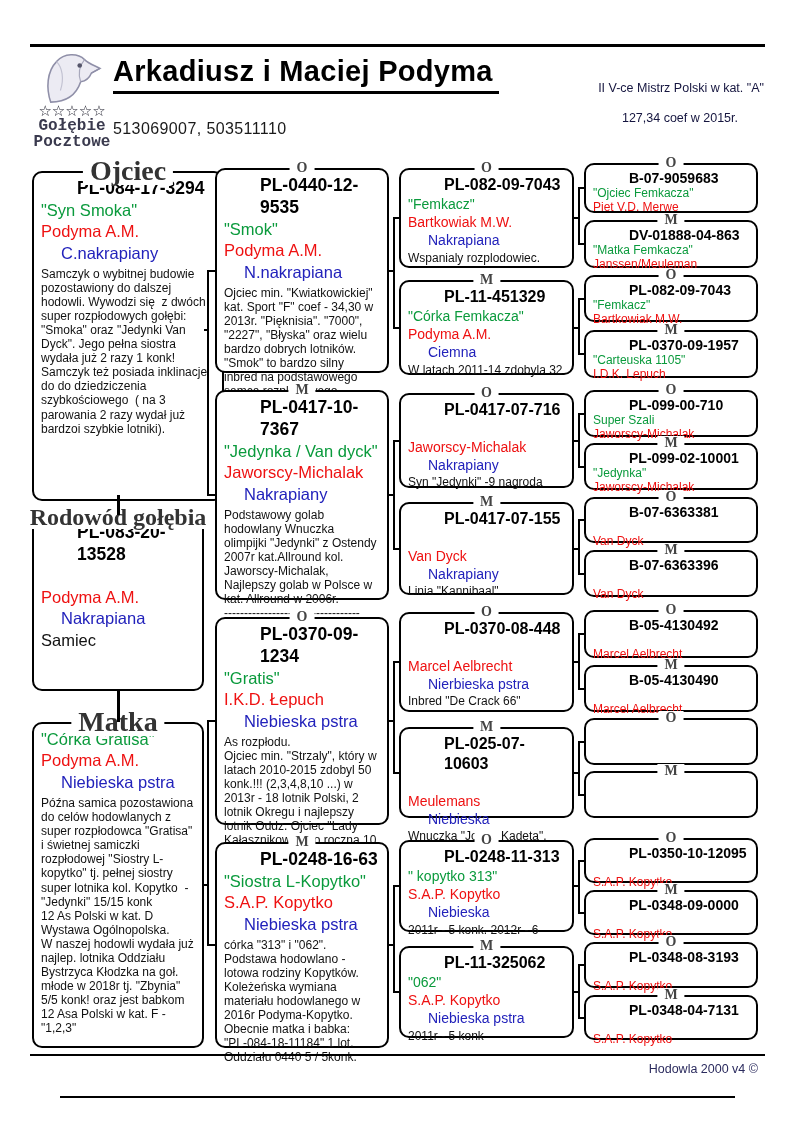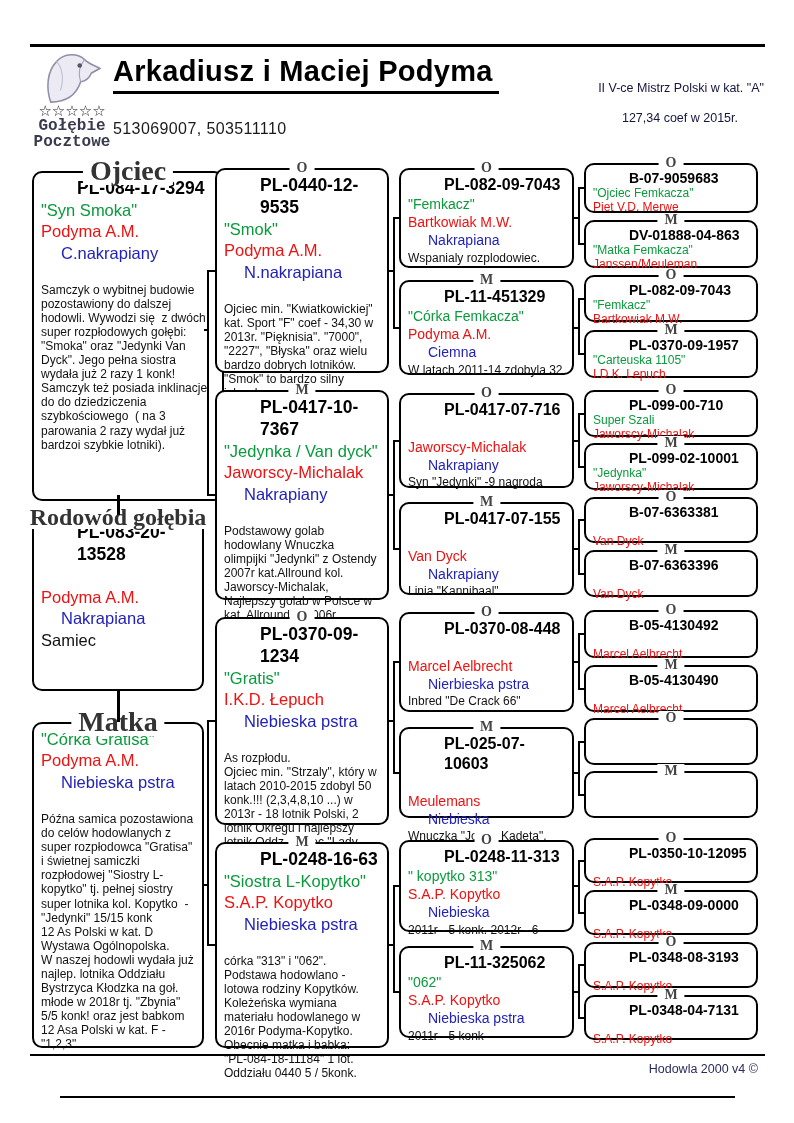--- a/index.html
+++ b/index.html
@@ -42,21 +42,21 @@
 
   .name    { color:var(--c-name); }
   .fancier { color:var(--c-fancier); }
   .trait   { color:var(--c-trait);margin-left:20px; }
   .g1 .name, .g1 .fancier, .g1 .trait,
   .g2 .name, .g2 .fancier, .g2 .trait { font-size:16.5px; line-height:1.3; min-height:21px; }
   .g3 .name, .g3 .fancier, .g3 .trait { font-size:14px; line-height:1.3; min-height:18px; }
   .g4 .name, .g4 .fancier { font-size:12px; line-height:1.18; min-height:14px; }
 
   .sex  { color:#111; font-size:16.5px; line-height:1.3; }
-  .info { color:#111; font-size:12px; line-height:1.17; margin-top:19px; white-space:pre-wrap; }
+  .info { color:#111; font-size:12px; line-height:1.17; margin-top:3px; white-space:pre-wrap; }
   .g3 .info { margin-top:1px; }
 
   .cline { position:absolute; background:#000; }
 
   .footer-credit { position:absolute; right:36px; top:1062px; font-size:12.5px; color:#2b2b5e; }
 </style>
 </head>
 <body>
 
 <div class="page">

